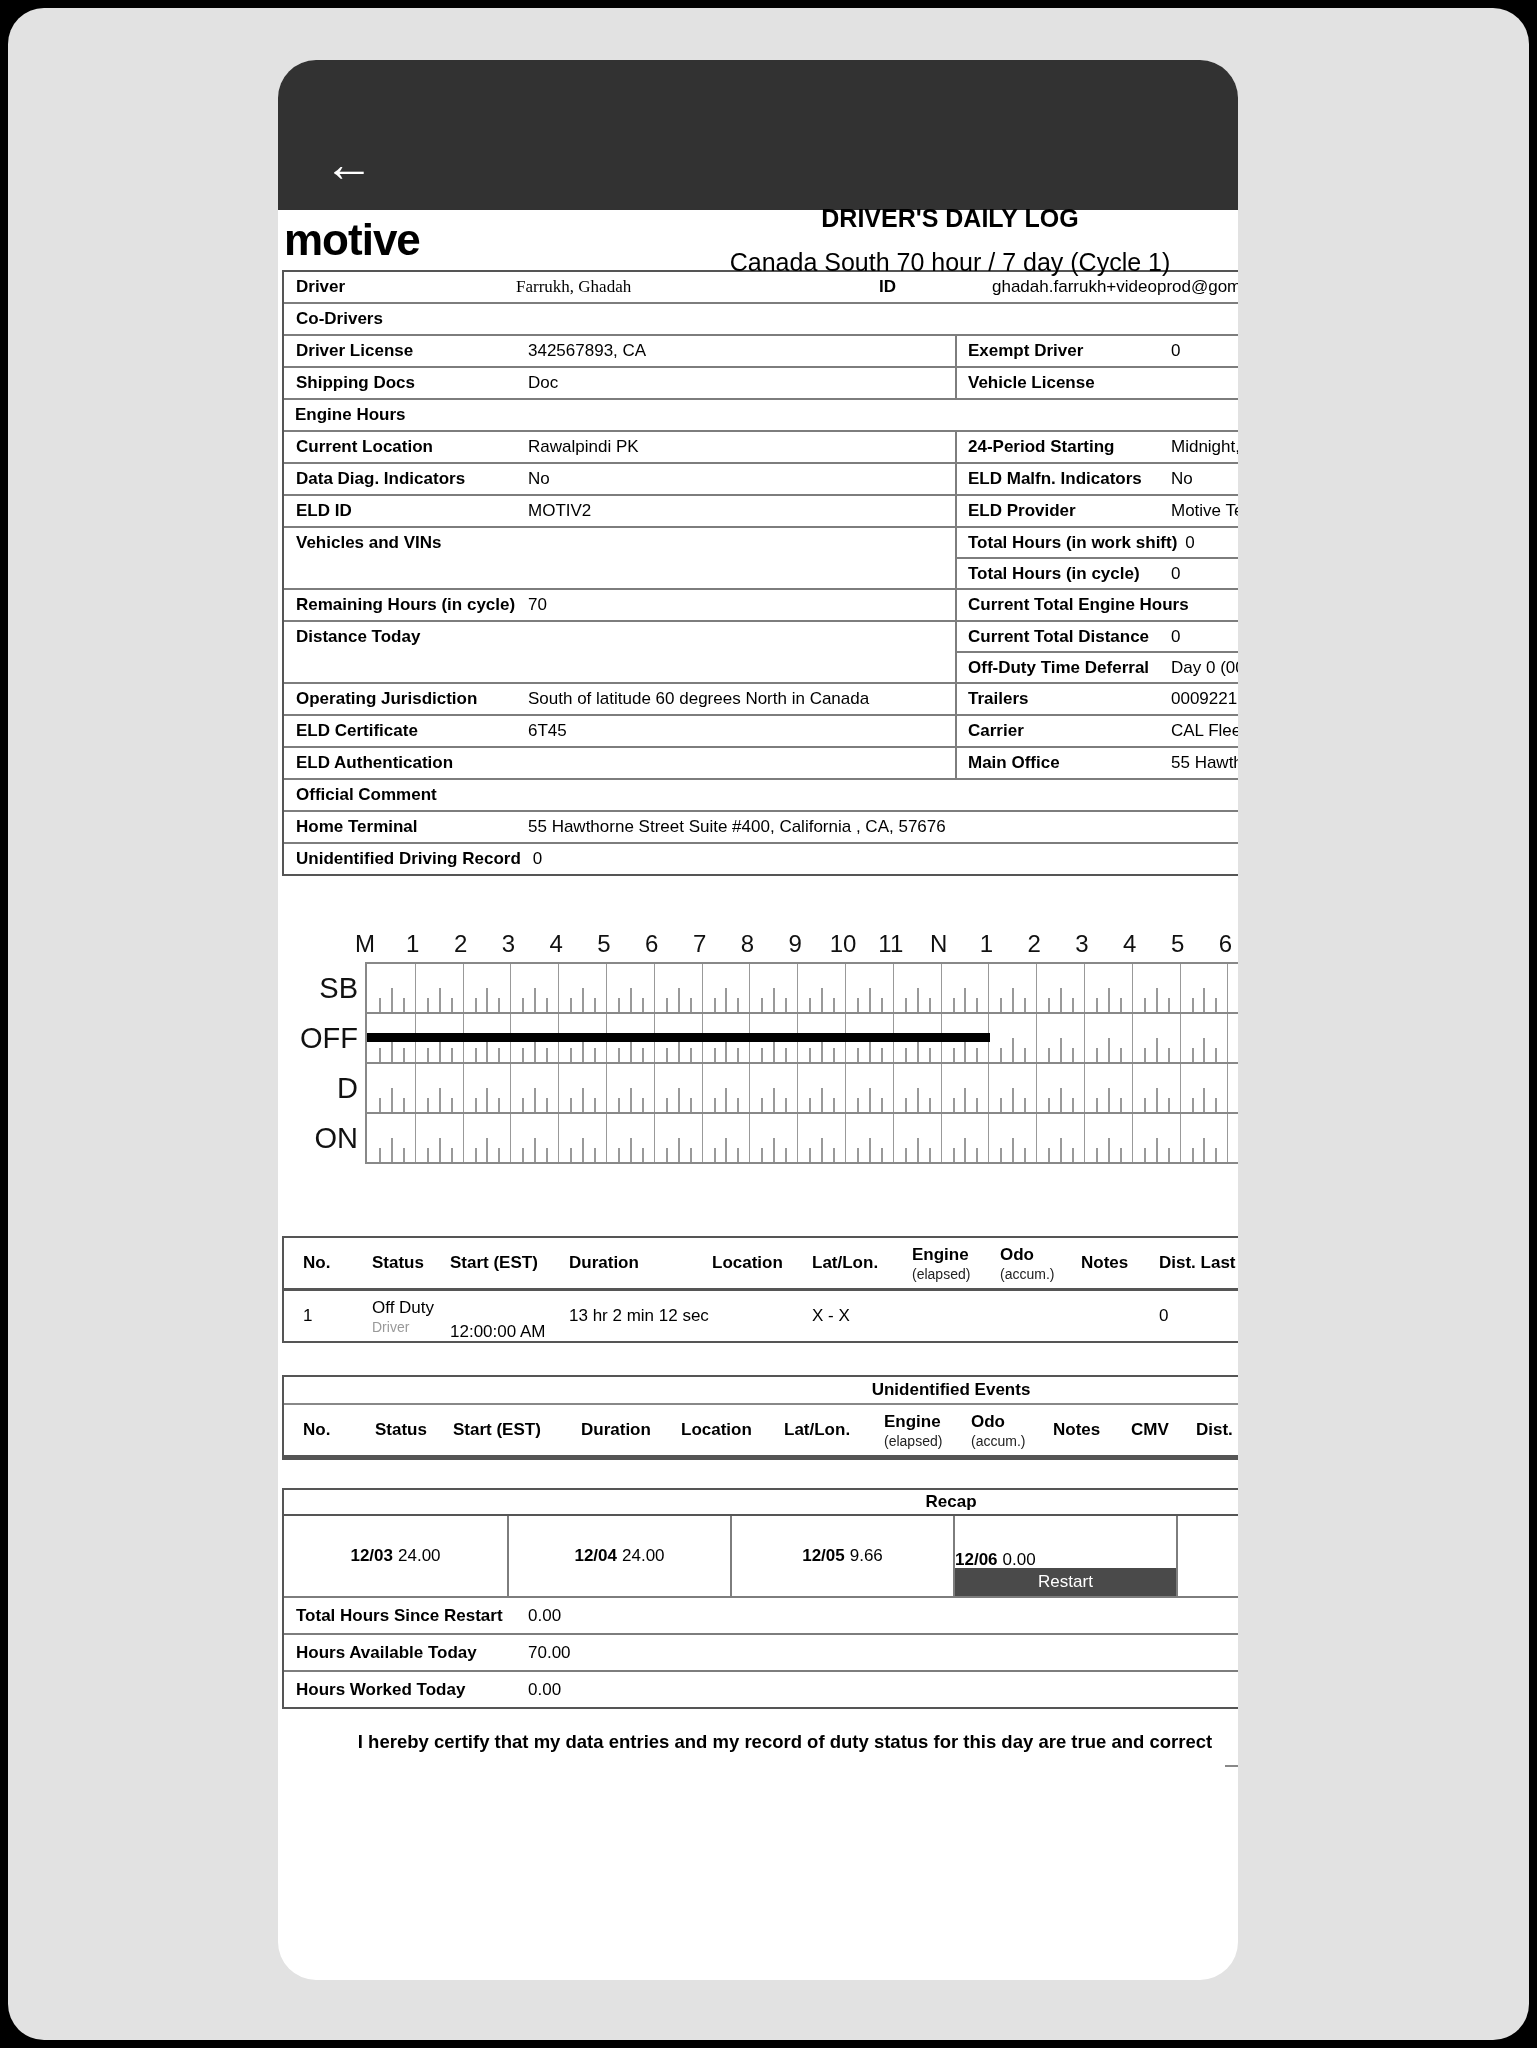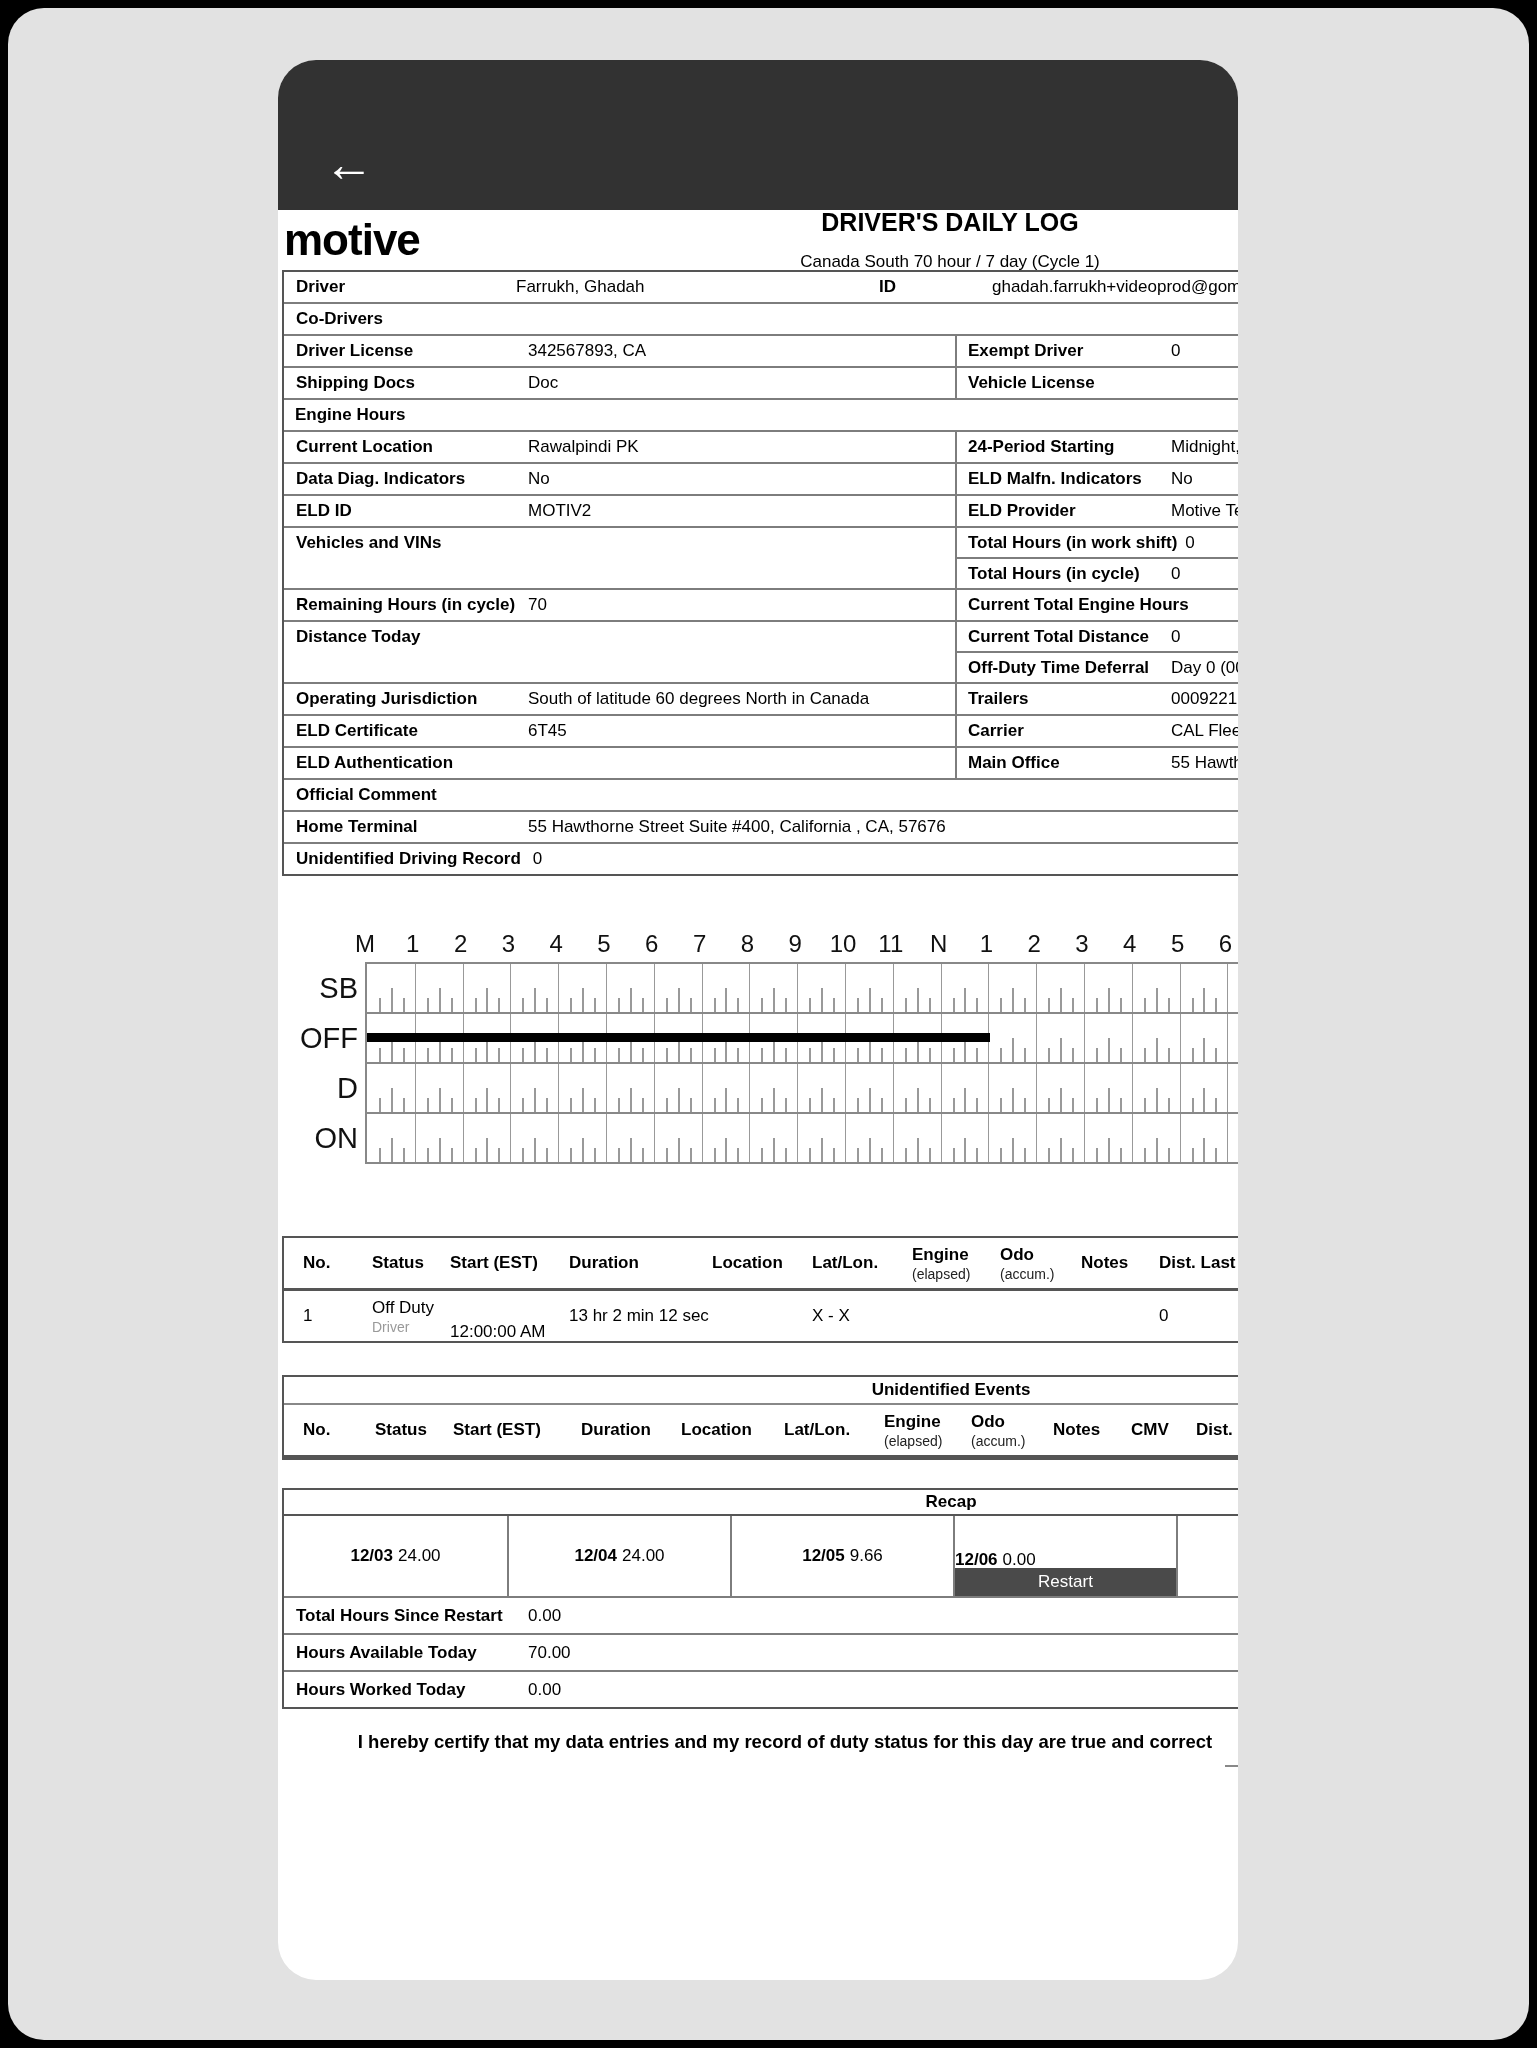--- a/index.html
+++ b/index.html
@@ -9,39 +9,39 @@
   
   .appbar{height:150px;background:#323232;display:flex;align-items:flex-end;padding-bottom:24px;box-sizing:border-box;}
   .back{color:#fff;font-size:50px;line-height:44px;margin-left:46px;cursor:pointer;font-weight:400;}
   .apptitle{color:#fff;font-size:45px;font-weight:700;margin-left:64px;line-height:48px;letter-spacing:.5px;}
   
   .doc{position:relative;width:1340px;background:#fff;color:#000;}
   .dochead{display:flex;align-items:center;height:60px;}
   .logo{font-size:44px;font-weight:800;letter-spacing:-1px;margin-left:6px;width:226px;line-height:54px;}
   .dh-center{width:880px;text-align:center;}
   .dh-title{font-size:25px;font-weight:700;}
-  .dh-sub{font-size:17px;margin-top:15px;}
+  .dh-sub{font-size:25px;margin-top:15px;}
   
   .itable{margin-left:4px;width:1336px;border:2px solid #555;border-right:none;box-sizing:border-box;font-size:17px;}
   .irow{display:flex;align-items:center;height:30px;border-top:2px solid #7d7d7d;}
   .irow:first-child{border-top:none;}
   .irow.tall{height:60px;}
   .lbl{font-weight:700;white-space:nowrap;}
   .val{white-space:nowrap;}
   .lcell{width:673px;min-width:673px;border-right:2px solid #7d7d7d;align-self:stretch;display:flex;align-items:center;box-sizing:border-box;padding-left:12px;}
   .lcell .lbl{min-width:220px;margin-right:12px;}
   .lcell.top{align-items:flex-start;padding-top:5px;}
   .rcell{flex:1;display:flex;align-items:center;padding-left:11px;box-sizing:border-box;}
   .rcell .lbl{min-width:195px;margin-right:8px;}
   .rstack{flex:1;align-self:stretch;display:flex;flex-direction:column;}
   .rstack .rcell{flex:1;}
   .rstack .rcell + .rcell{border-top:2px solid #7d7d7d;}
   .fullrow{padding-left:12px;display:flex;align-items:center;}
   .fullrow .lbl{min-width:220px;margin-right:12px;}
-  .drow .dv{width:351px;}
+  .drow .dv{width:351px;font-family:Liberation Serif, serif;}
   .drow .did{width:125px;padding-left:12px;box-sizing:border-box;font-weight:700;}
   .drow .didv{flex:1;white-space:nowrap;}
   .dlab{width:232px;min-width:232px;padding-left:12px;box-sizing:border-box;font-weight:700;}
   
   .graph{margin-top:42px;position:relative;}
   .hour-axis{position:relative;height:44px;}
   .hlabel{position:absolute;bottom:4px;width:48px;text-align:center;font-size:24px;color:#111;}
   .grid{margin-left:87px;width:1149px;border:2px solid #888;box-sizing:content-box;}
   .grid-row{position:relative;height:48px;}
   .grid-row + .grid-row{border-top:2px solid #888;}

